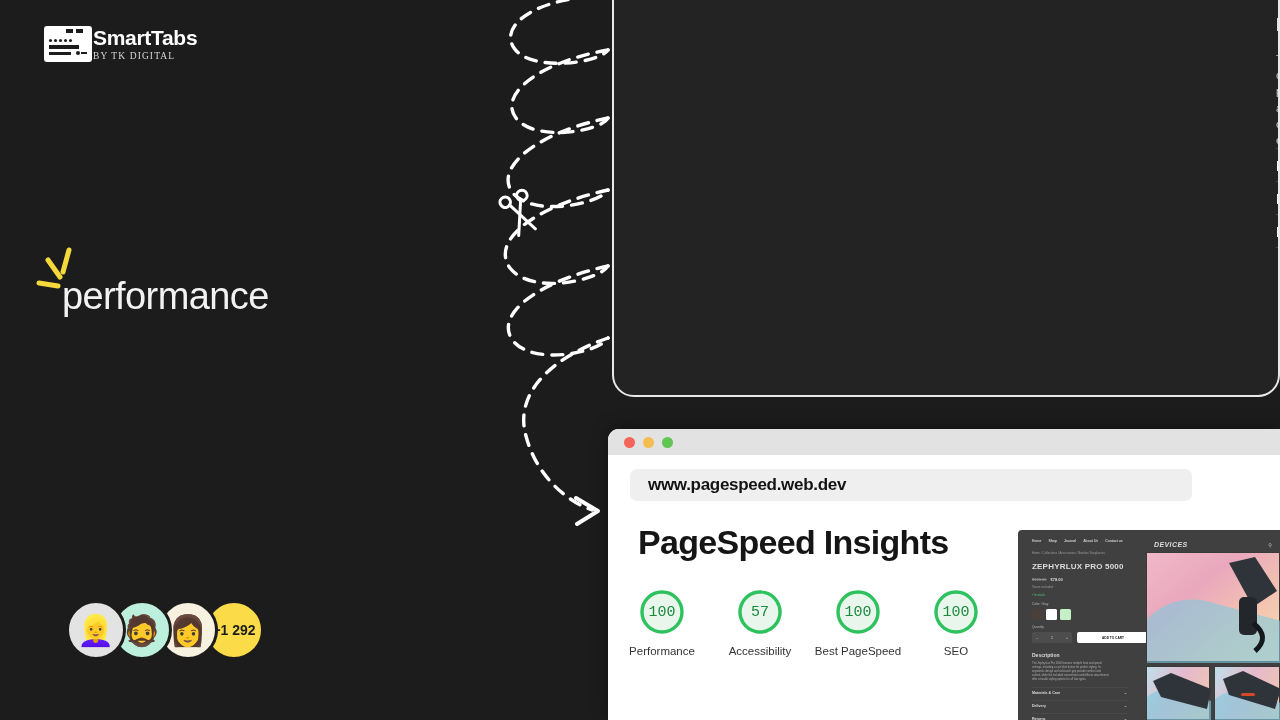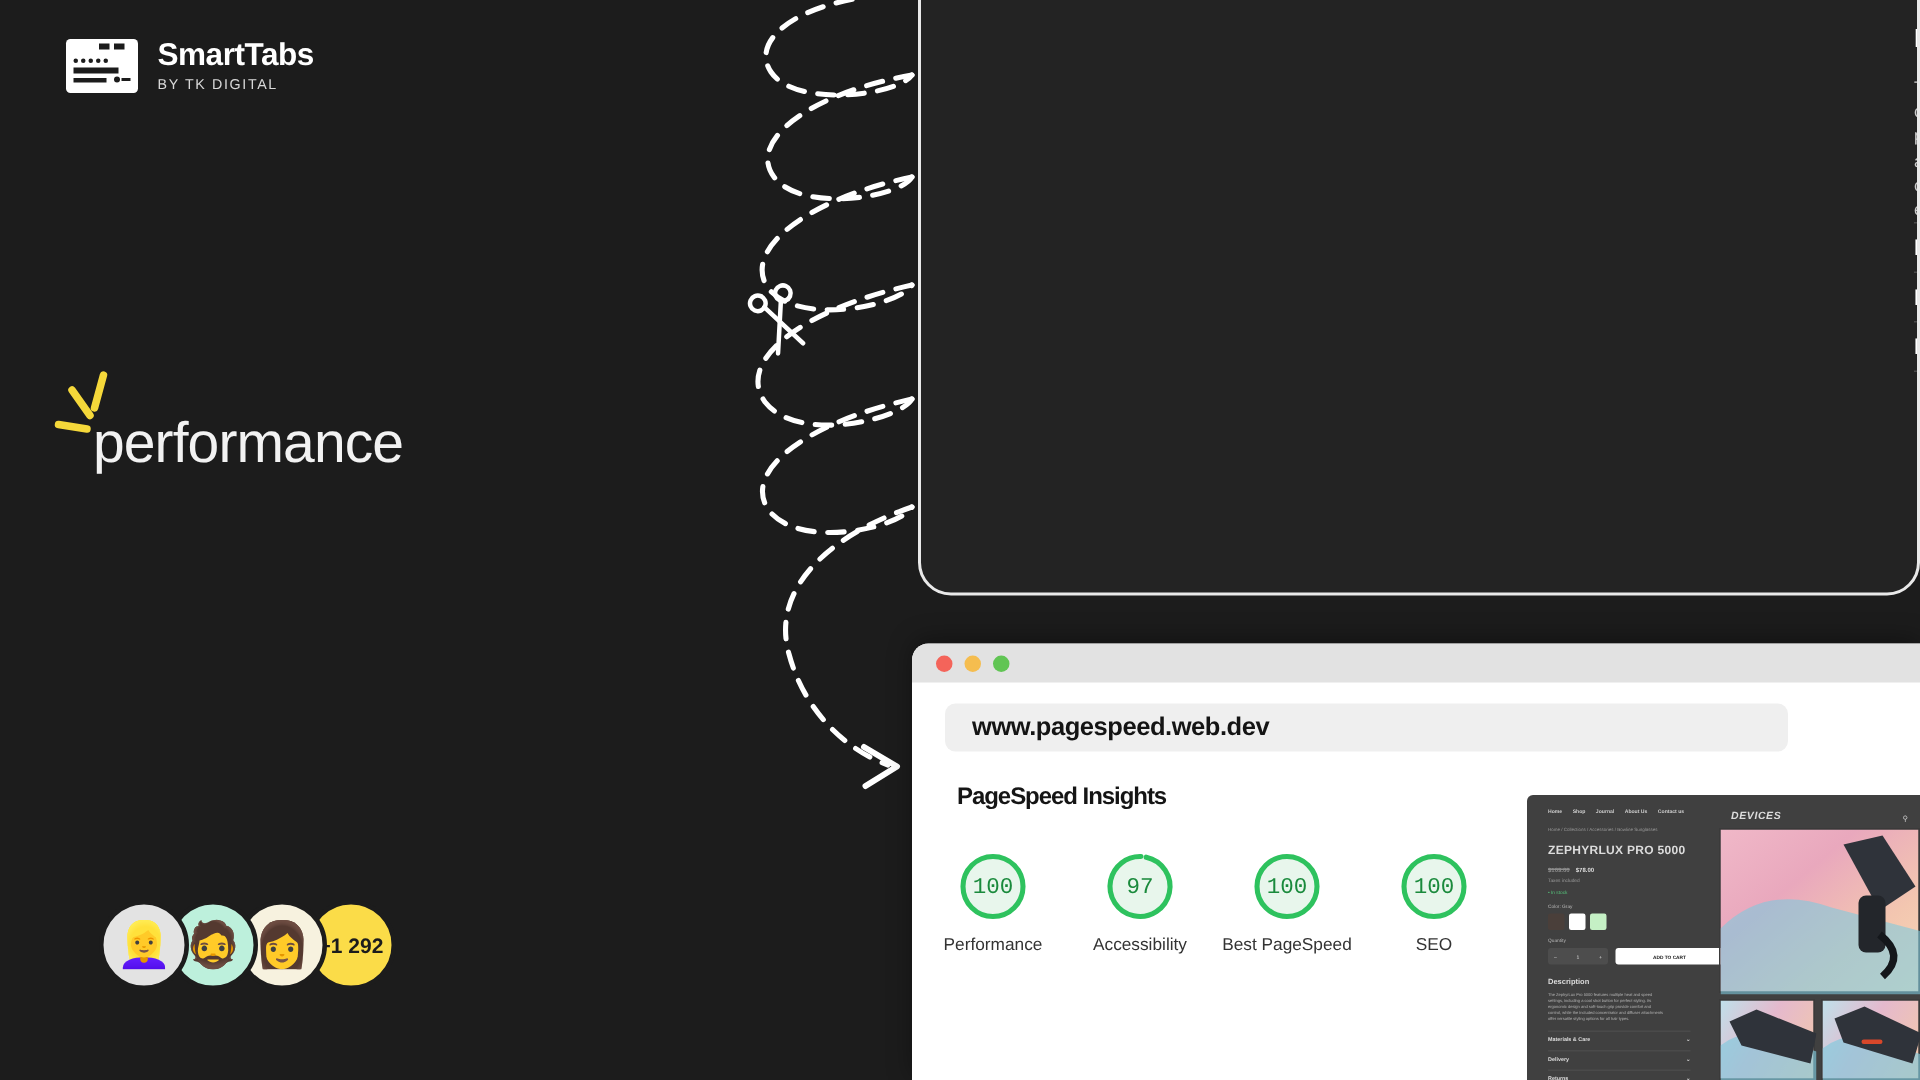--- a/index.html
+++ b/index.html
@@ -5,35 +5,35 @@
   * { margin:0; padding:0; box-sizing:border-box; }
   html,body { width:1280px; height:720px; overflow:hidden; }
   body {
     background:#1c1c1c;
     font-family:"Liberation Sans", sans-serif;
     position:relative;
     color:#fff;
   }
 
   
-  #logo { position:absolute; left:44px; top:26px; display:flex; align-items:center; gap:13px; }
+  #logo { position:absolute; left:44px; top:26px; display:flex; align-items:center; gap:1px; }
   #logo .mark {
     width:48px; height:36px; background:#fff; border-radius:3px;
     position:relative; overflow:hidden; flex:none;
   }
   #logo .mark .tabs { position:absolute; top:3px; left:22px; display:flex; gap:3px; }
   #logo .mark .tabs i { display:block; width:7px; height:4px; background:#1c1c1c; }
   #logo .mark .r1 { position:absolute; top:13px; left:5px; display:flex; gap:2px; }
   #logo .mark .r1 i { width:3px; height:3px; background:#1c1c1c; border-radius:50%; }
   #logo .mark .r2 { position:absolute; top:19px; left:5px; width:30px; height:4px; background:#1c1c1c; }
   #logo .mark .r3 { position:absolute; top:26px; left:5px; width:22px; height:3px; background:#1c1c1c; }
   #logo .mark .dot { position:absolute; top:25px; left:32px; width:4px;height:4px;border-radius:50%;background:#1c1c1c;}
   #logo .mark .dash{ position:absolute; top:26px; left:37px; width:6px;height:2px;background:#1c1c1c;}
   #logo .name { font-size:21px; font-weight:bold; letter-spacing:-.3px; line-height:1.05; }
-  #logo .by { font-size:9.5px; letter-spacing:1.1px; color:#d8d8d8; margin-top:2px; }
+  #logo .by { font-size:9.5px; letter-spacing:1.1px; color:#d8d8d8; margin-top:2px;font-family:Liberation Serif, serif; }
 
   
   #headline { position:absolute; left:62px; top:262px; width:520px; }
   #headline .h1 {
     font-size:76px; font-weight:bold; letter-spacing:-2.6px; line-height:.98; color:#fff;
   }
   #headline .h2 { font-size:38px; font-weight:300; line-height:1.28; margin-top:10px; letter-spacing:-.6px; color:#f2f2f2; }
   #sparkle { position:absolute; left:36px; top:246px; width:46px; height:54px; }
 
   
@@ -83,21 +83,21 @@
     background:#fff; border-radius:11px 0 0 0; overflow:hidden;
     box-shadow:0 -3px 16px rgba(0,0,0,.35);
   }
   #bw-bar { height:26px; background:#e2e2e2; display:flex; align-items:center; padding-left:16px; gap:8px; }
   #bw-bar i { width:11px;height:11px;border-radius:50%; display:block; }
   #urlbar {
     margin:14px 0 0 22px; width:562px; height:32px; background:#efefef; border-radius:7px;
     display:flex; align-items:center; padding:0 18px;
     font-size:17px; font-weight:bold; color:#141414; letter-spacing:-.3px;
   }
-  #ps-title { margin:22px 0 0 30px; font-size:16px; font-weight:bold; color:#151515; letter-spacing:-.7px; }
+  #ps-title { margin:22px 0 0 30px; font-size:34px; font-weight:bold; color:#151515; letter-spacing:-.7px; }
   #scores { margin:26px 0 0 30px; display:flex; gap:50px; }
   .score { width:48px; text-align:center; position:relative; }
   .score .lbl { margin-top:9px; font-size:11.5px; color:#333; white-space:nowrap;
                 position:absolute; left:50%; transform:translateX(-50%); }
   .score svg { display:block; }
   .score .num {
     position:absolute; left:0; top:0; width:48px; height:48px;
     display:flex; align-items:center; justify-content:center;
     font-size:15px; color:#1a8a3c; font-family:"Liberation Mono", monospace;
   }
@@ -242,21 +242,21 @@
         <circle cx="24" cy="24" r="20" fill="none" stroke="#2ec25e" stroke-width="3.4" stroke-dasharray="125.7 125.7" stroke-dashoffset="0" transform="rotate(-90 24 24)"></circle>
       </svg>
       <div class="num">100</div>
       <div class="lbl">Performance</div>
     </div>
     <div class="score">
       <svg width="48" height="48" viewBox="0 0 48 48">
         <circle cx="24" cy="24" r="20" fill="#e8f6ec"></circle>
         <circle cx="24" cy="24" r="20" fill="none" stroke="#2ec25e" stroke-width="3.4" stroke-linecap="round" stroke-dasharray="121.9 125.7" transform="rotate(-78 24 24)"></circle>
       </svg>
-      <div class="num">97</div>
+      <div class="num">57</div>
       <div class="lbl">Accessibility</div>
     </div>
     <div class="score">
       <svg width="48" height="48" viewBox="0 0 48 48">
         <circle cx="24" cy="24" r="20" fill="#e8f6ec"></circle>
         <circle cx="24" cy="24" r="20" fill="none" stroke="#2ec25e" stroke-width="3.4" stroke-dasharray="125.7 125.7" transform="rotate(-90 24 24)"></circle>
       </svg>
       <div class="num">100</div>
       <div class="lbl">Best PageSpeed</div>
     </div>

